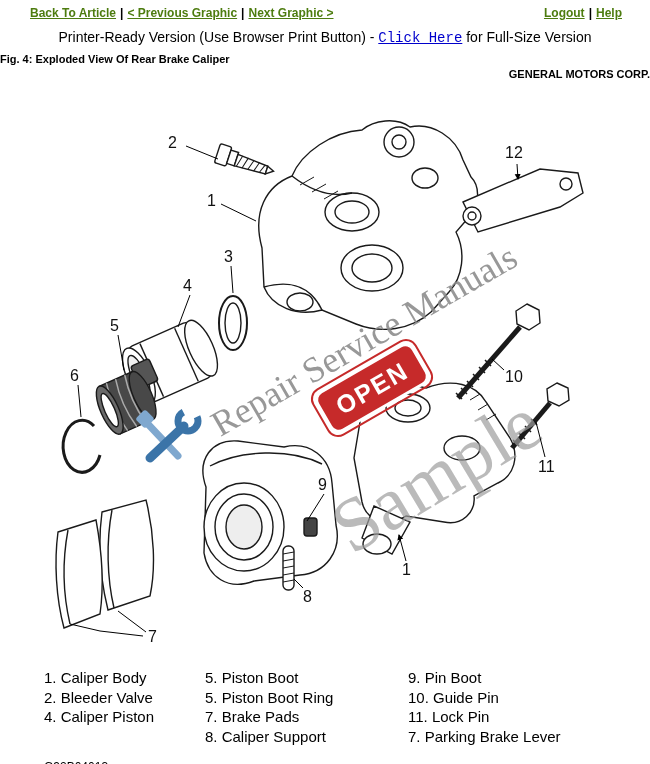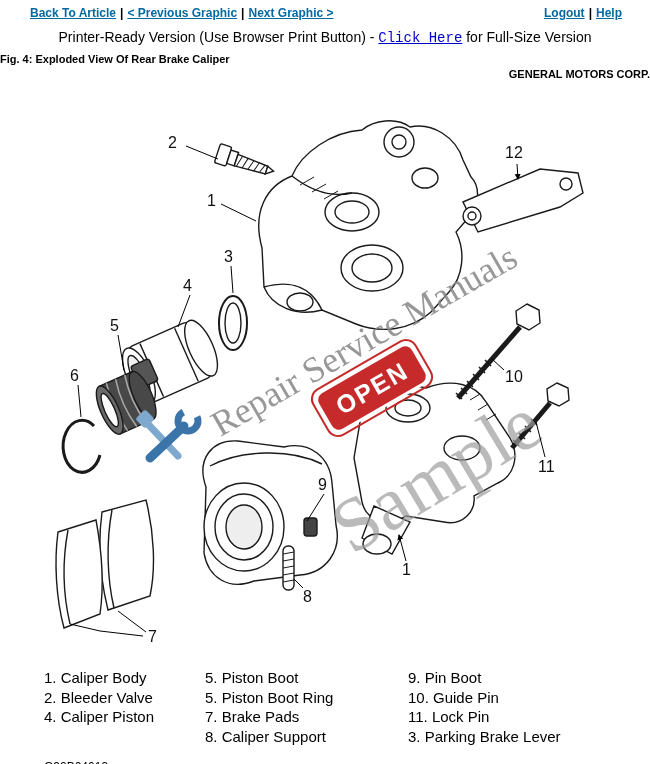--- a/index.html
+++ b/index.html
@@ -1,20 +1,20 @@
 <!DOCTYPE html>
 <html><head>
 <meta charset="utf-8">
 <style>
   * { margin:0; padding:0; box-sizing:border-box; }
   html,body { width:650px; height:764px; background:#ffffff; overflow:hidden;
               font-family:"Liberation Sans", sans-serif; color:#000; }
   .topnav { display:flex; justify-content:space-between; align-items:flex-start;
             padding:6px 28px 0 30px; font-size:12px; font-weight:bold; }
-  .topnav a { color:#0369a1; text-decoration:underline; cursor:pointer; }
+  .topnav a { color:#4d7c0f; text-decoration:underline; cursor:pointer; }
   .sep { margin:0 4px; color:#000; }
   .title-line { text-align:center; margin-top:9px; font-size:14px; }
   .title-line a { color:#0000cc; text-decoration:underline; cursor:pointer;font-family:Liberation Mono, monospace; }
   .fig-caption { text-align:left; font-size:11px; font-weight:bold; margin-top:7px; }
   .company { text-align:right; font-size:11px; font-weight:bold; margin-top:3px; }
   .diagram { position:relative; width:650px; height:572px; }
   .diagram svg { position:absolute; left:0; top:0; }
   .legend { display:flex; padding-left:44px; font-size:15px; margin-top:16px; }
   .legend .col { line-height:19.5px; }
   .col1 { width:161px; } .col2 { width:203px; } .col3 { flex:1; }
@@ -211,17 +211,17 @@
   <div class="col col2">
     <div>5. Piston Boot</div>
     <div>5. Piston Boot Ring</div>
     <div>7. Brake Pads</div>
     <div>8. Caliper Support</div>
   </div>
   <div class="col col3">
     <div>9. Pin Boot</div>
     <div>10. Guide Pin</div>
     <div>11. Lock Pin</div>
-    <div>3. Parking Brake Lever</div>
+    <div>7. Parking Brake Lever</div>
   </div>
 </div>
 
 <div class="figure-id">G92B04013</div>
 
 </body></html>

